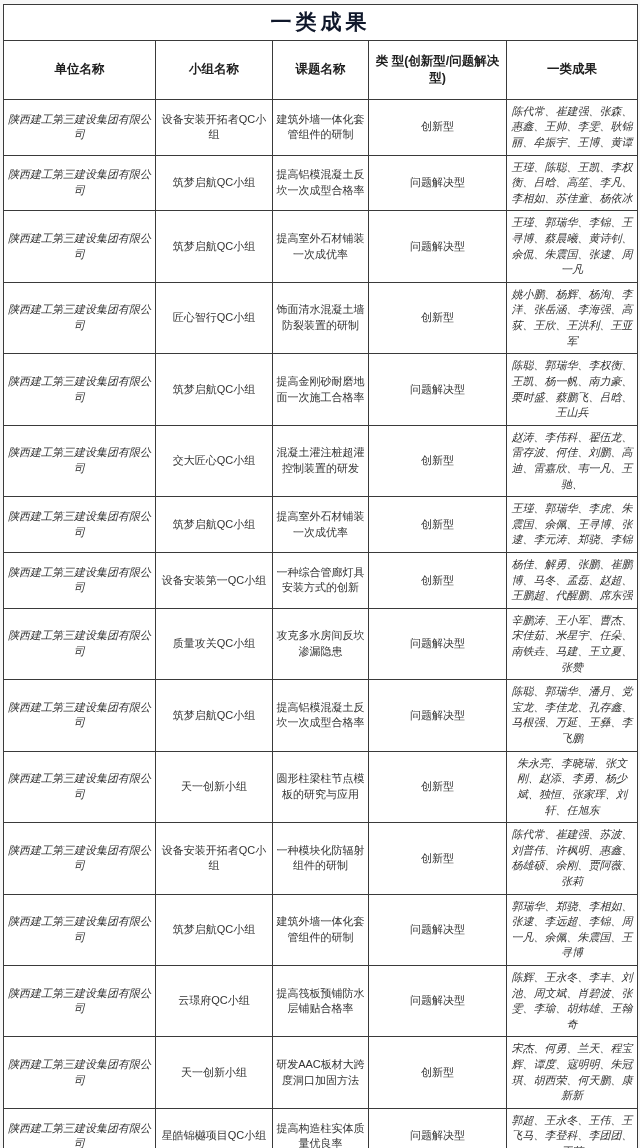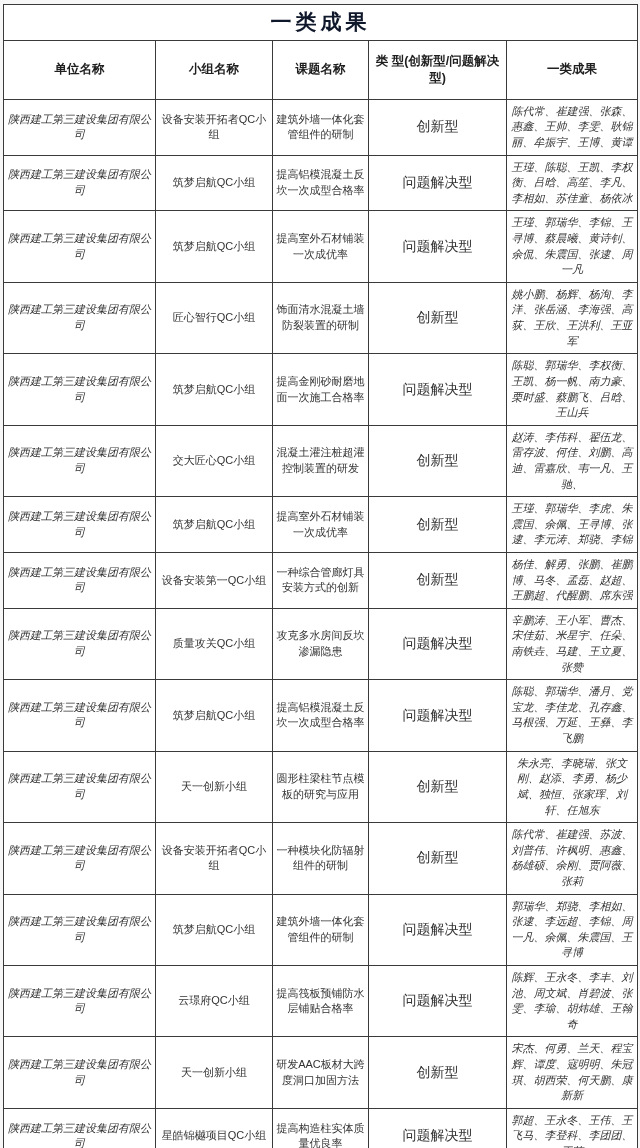--- a/index.html
+++ b/index.html
@@ -46,21 +46,21 @@
     padding: 12px 4px;
     line-height: 1.35;
     color: #1f1f1f;
   }
   tbody td {
     font-size: 11px;
     line-height: 1.42;
     color: #333333;
   }
   tbody td.cell-unit  { padding-left: 2px; padding-right: 2px; font-style: italic; }
-  tbody td.cell-type  { font-size: 14px; }
+  tbody td.cell-type  { font-size: 11px; }
   tbody td.cell-members { padding-left: 4px; padding-right: 4px; font-style: italic; }
 </style>
 </head>
 <body>
 
 <div class="page">
   <table class="results">
     <colgroup>
       <col class="c-unit">
       <col class="c-group">

